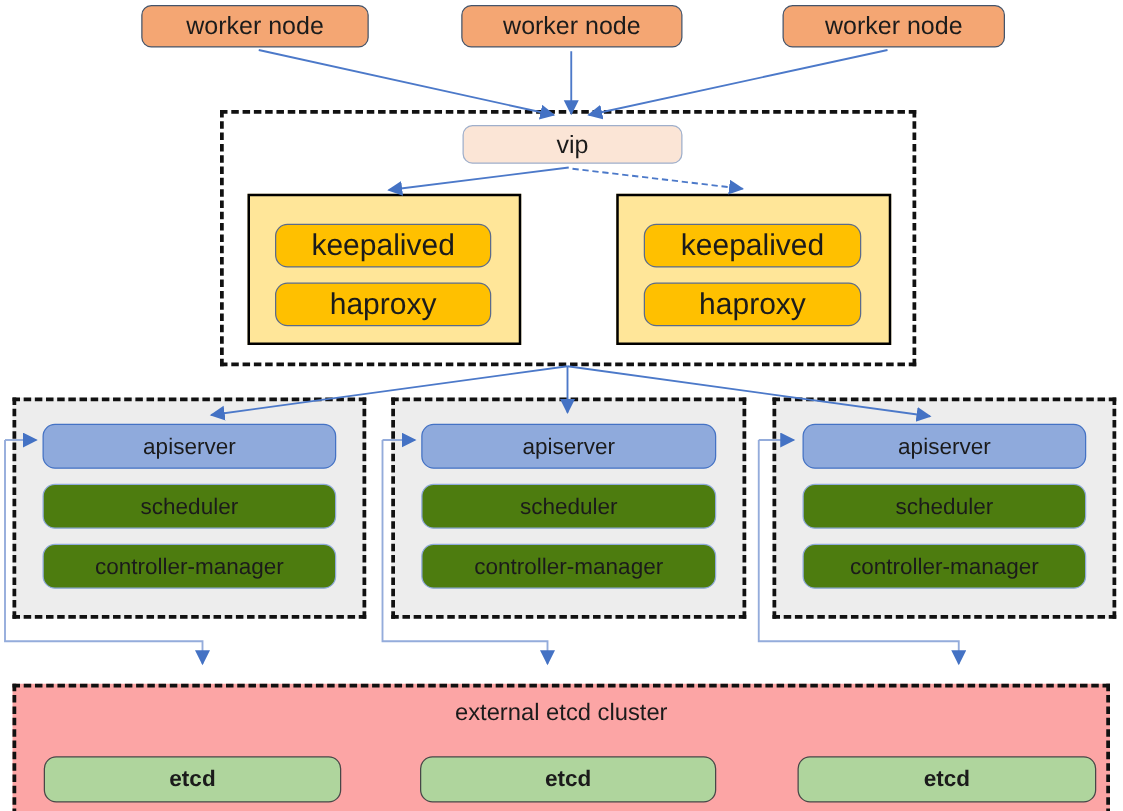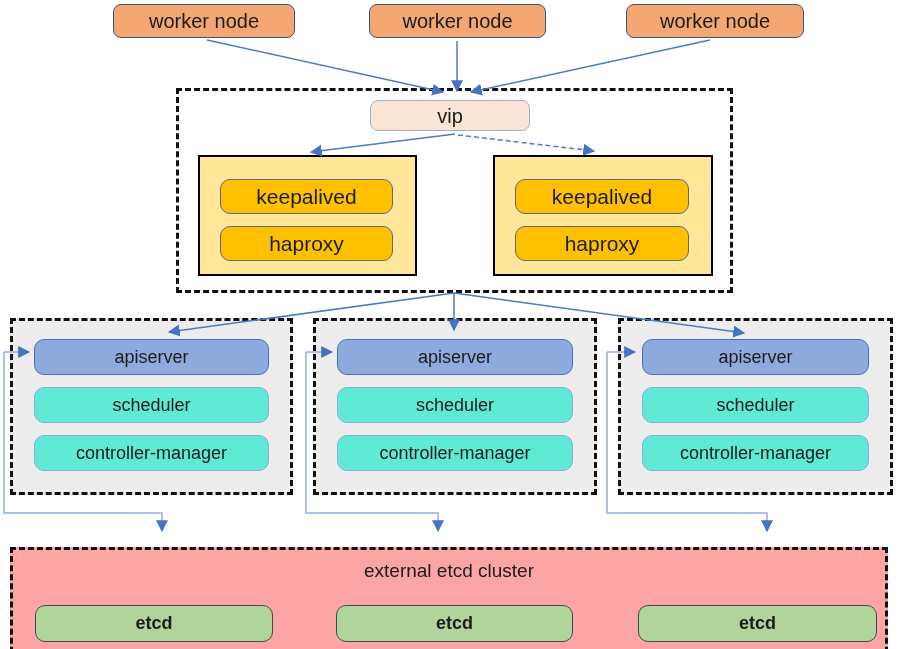--- a/index.html
+++ b/index.html
@@ -7,32 +7,32 @@
     position:relative;width:898px;height:649px;background:#ffffff;
     font-family:"Liberation Sans","DejaVu Sans",sans-serif;color:#1b1b1b;overflow:hidden;
   }
   .box{position:absolute;display:flex;align-items:center;justify-content:center;
        box-sizing:border-box;font-size:20px;line-height:1;}
   
   .worker{top:4px;height:34px;background:#F4A673;border:1.5px solid #44546A;border-radius:8px;}
   
   .lbzone{position:absolute;left:176px;top:88px;width:557px;height:205px;
           border:3px dashed #111;box-sizing:border-box;background:#ffffff;}
-  .vip{left:370px;top:100px;width:160px;height:31px;background:#FBE5D6;
+  .vip{left:370px;top:100px;width:176px;height:31px;background:#FBE5D6;
        border:1.5px solid #9FAFCB;border-radius:8px;}
   .lbnode{position:absolute;top:155px;height:121px;background:#FFE699;
           border:2.5px solid #000;box-sizing:border-box;}
   .svc{position:absolute;left:20px;right:22px;height:35px;display:flex;align-items:center;
        justify-content:center;background:#FFC000;border:1.5px solid #5A6B8C;border-radius:10px;
-       box-sizing:border-box;font-size:21px;}
+       box-sizing:border-box;font-size:24px;}
   
   .mgroup{position:absolute;top:318px;height:177px;background:#EDEDED;
           border:3px dashed #111;box-sizing:border-box;}
   .comp{position:absolute;left:21px;right:21px;height:36px;display:flex;align-items:center;
-        justify-content:center;background:#5eead4;border:1.5px solid #8FAADC;border-radius:10px;
+        justify-content:center;background:#4d7c0f;border:1.5px solid #8FAADC;border-radius:10px;
         box-sizing:border-box;font-size:18px;}
   .comp.api{background:#8FAADC;border-color:#4472C4;}
   
   .etcdzone{position:absolute;left:10px;top:547px;width:878px;height:124px;background:#fca5a5;
             border:3px dashed #111;box-sizing:border-box;}
   .etcdtitle{position:absolute;left:0;right:0;top:10px;text-align:center;font-size:19px;}
   .etcd{position:absolute;top:55px;height:37px;display:flex;align-items:center;justify-content:center;
         background:#AFD59D;border:1.5px solid #474747;border-radius:10px;box-sizing:border-box;
         font-size:18px;font-weight:bold;}
   .overlay{position:absolute;left:0;top:0;width:898px;height:649px;pointer-events:none;}

